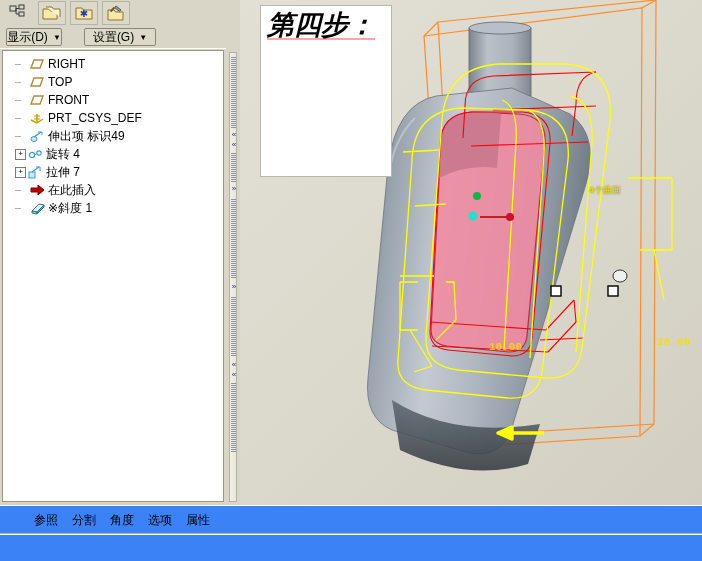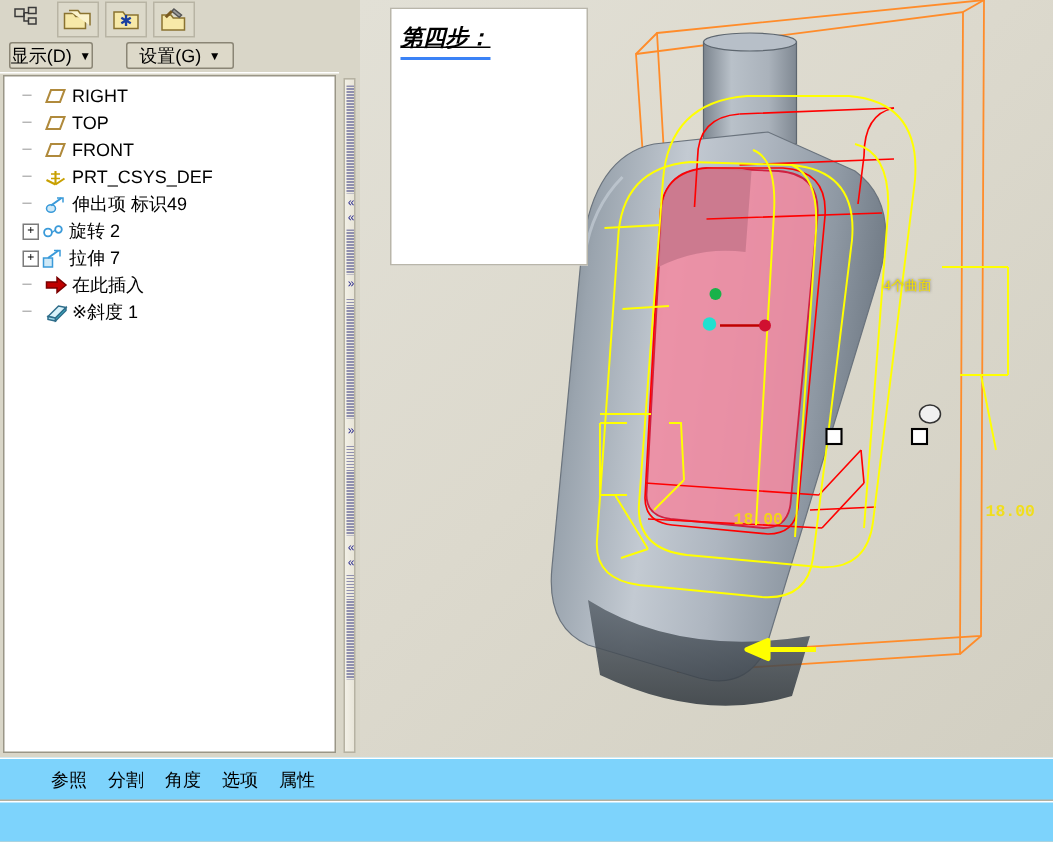--- a/index.html
+++ b/index.html
@@ -33,24 +33,24 @@
              background:linear-gradient(to right,#f2f0e6,#e8e5d8);border:1px solid #b6b2a2;box-sizing:border-box;}
   .grip{position:absolute;left:1px;width:5px;background-image:
         repeating-linear-gradient(to bottom,#8f8fae 0 1px,transparent 1px 2px);}
   .chev{position:absolute;left:0px;width:8px;height:9px;color:#2b2b8f;font-size:8px;line-height:8px;text-align:center;}
   
   #viewport{position:absolute;left:240px;top:0;width:462px;height:505px;
             background:linear-gradient(135deg,#e2e0d6 0%,#dcd9cd 45%,#d2cfc2 100%);overflow:hidden;}
   #note-box{position:absolute;left:20px;top:5px;width:132px;height:172px;background:#fff;
             border:1px solid #b9b6aa;box-sizing:border-box;padding:6px 4px 0 6px;}
   #note-box div{font-family:"DejaVu Serif","Liberation Serif",serif;font-style:italic;font-weight:bold;
-                font-size:15px;line-height:26px;letter-spacing:0px;border-bottom:2px solid #3b82f6;
-                display:inline-block;white-space:nowrap;text-decoration:underline;}
+                font-size:27px;line-height:26px;letter-spacing:0px;border-bottom:2px solid #fca5a5;
+                display:inline-block;white-space:nowrap;}
   
-  #dashboard{position:absolute;left:0;top:505px;width:702px;height:56px;background:#7dd3fc;
+  #dashboard{position:absolute;left:0;top:505px;width:702px;height:56px;background:#3b82f6;
              border-top:1px solid #fff;font-family:Liberation Serif, serif;}
   #dash-tabs{position:absolute;left:0;top:3px;height:22px;display:flex;align-items:center;}
   .dtab{font-size:12px;margin-right:14px;white-space:nowrap;}
   #dash-sep{position:absolute;left:0;top:27px;width:702px;height:1px;background:#b4b0a0;}
   #dash-sep2{position:absolute;left:0;top:28px;width:702px;height:1px;background:#fff;}
 </style>
 </head>
 <body>
 
 <div id="left-panel">
@@ -159,21 +159,21 @@
         <div class="trow">
           <span style="display:inline-block;width:8px;"></span>
           <span class="plus">+</span>
           <span style="display:inline-flex;width:18px;align-items:center;">
             <svg width="16" height="13" viewBox="0 0 16 13">
               <circle cx="4" cy="7" r="2.6" fill="none" stroke="#3a9ad9" stroke-width="1.2"></circle>
               <circle cx="11" cy="5" r="2.2" fill="none" stroke="#3a9ad9" stroke-width="1.2"></circle>
               <path d="M6.6 7 L8.8 5.5" stroke="#3a9ad9"></path>
             </svg>
           </span>
-          <span class="lbl">旋转 2</span>
+          <span class="lbl">旋转 4</span>
         </div>
         <div class="trow">
           <span style="display:inline-block;width:8px;"></span>
           <span class="plus">+</span>
           <span style="display:inline-flex;width:18px;align-items:center;">
             <svg width="14" height="13" viewBox="0 0 14 13">
               <rect x="1" y="6" width="6" height="6" fill="#cfe9f7" stroke="#3a9ad9"></rect>
               <path d="M4 6 L11 1" stroke="#3a9ad9" stroke-width="1.3"></path>
               <path d="M8 1 L12 1 L12 5" stroke="#3a9ad9" fill="none"></path>
             </svg>

